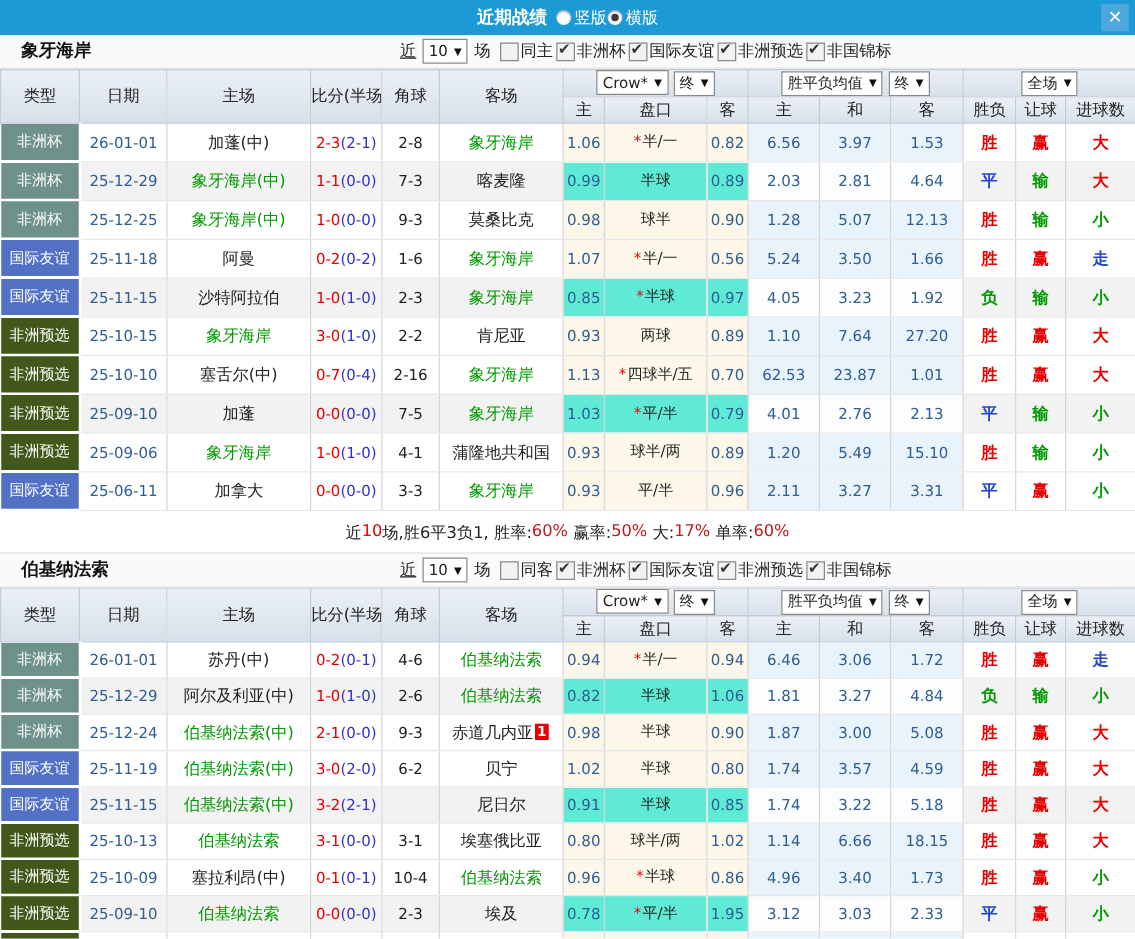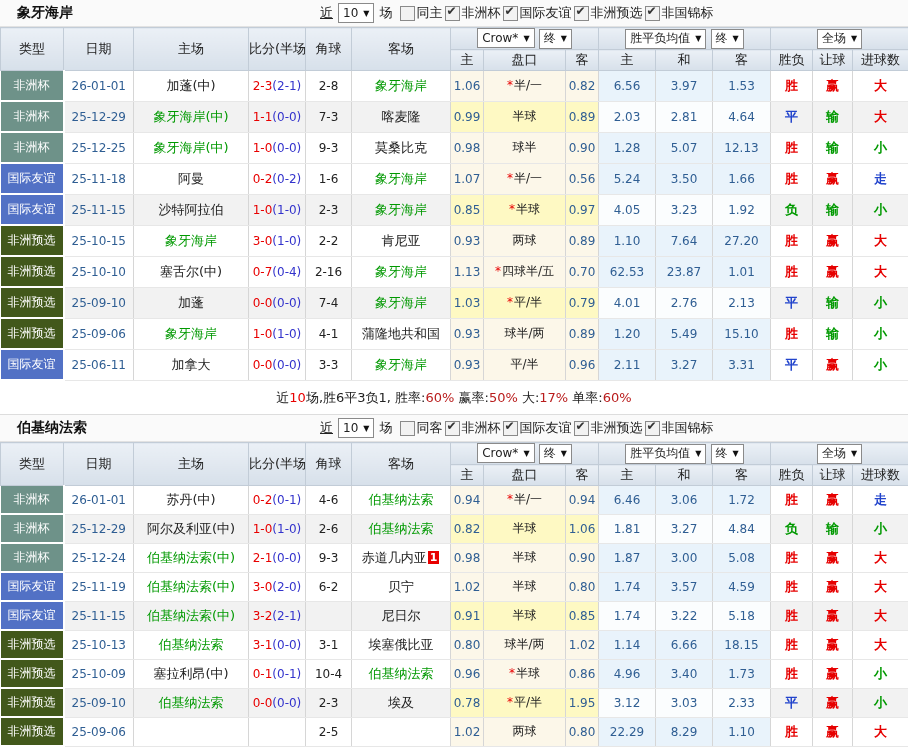--- a/index.html
+++ b/index.html
@@ -35,21 +35,21 @@
   table{border-collapse:collapse;table-layout:fixed;width:908px;}
   thead th{background:linear-gradient(#ebf0f6,#d7e0ea);border:1px solid #c2ccd7;font-weight:normal;
            font-size:13px;color:#222;padding:0;height:20px;white-space:nowrap;overflow:hidden;}
   thead tr.group-row th{height:21px;}
   tbody td{border-right:1px solid #d6d6d6;border-bottom:1px solid #e7e7e7;text-align:center;padding:0;
            white-space:nowrap;overflow:hidden;background:#fff;}
   .t1 tbody td{height:29px;}
   .t2 tbody td{height:27px;}
   tbody tr:nth-child(3n+2) td{background:#f2f2f2;}
   tbody td.c-odds{background:#fcf7e9;color:#2f5e93;}
-  tbody tr:nth-child(3n+2) td.c-odds{background:#fef9c3;}
+  tbody tr:nth-child(3n+2) td.c-odds{background:#5eead4;}
   tbody td.c-avg{background:#e9f3fb;color:#2f5e93;}
   tbody tr:nth-child(3n+2) td.c-avg{background:#fbfdfe;}
   tbody td.c-type{color:#fff;font-size:12px;border-bottom:2px solid #fff;border-right:2px solid #fff;}
   tbody td.c-date{color:#2f5e93;}
   tbody td.c-team{font-size:13px;color:#222;}
   tbody td.c-hc{color:#222;}
   tbody td.c-mark{font-weight:bold;font-size:13px;}
   .focus{color:#009900;}
   .ft{color:#e80000;}
   .ht{color:#3333cc;}
@@ -63,20 +63,33 @@
   .summary span{white-space:pre;}
   .sum-k{color:#222;}
   .sum-r{color:#e80000;}
   .sum-b{color:#b91c1c;}
 </style>
 </head>
 <body>
 
 <div class="app">
 
+  <div class="titlebar">
+    <div class="title-center">
+      <span class="page-title">近期战绩</span>
+      <span class="radio-group"><span class="radio-item">
+            <span class="radio"></span>
+            <span>竖版</span>
+          </span><span class="radio-item">
+            <span class="radio on"></span>
+            <span>横版</span>
+          </span></span>
+    </div>
+    <div class="close-btn">✕</div>
+  </div>
 
   <div class="filter-row">
     <span class="team-title">象牙海岸</span>
     <div class="filter-controls">
       <span class="near">近</span>
       <span class="mini-select">
         <span>10</span>
         <span class="arrow">▼</span>
       </span>
       <span>场</span>
@@ -288,21 +301,21 @@
           <td class="c-avg">1.01</td>
           <td class="c-mark" style="color: rgb(230, 0, 0);">胜</td>
           <td class="c-mark" style="color: rgb(230, 0, 0);">赢</td>
           <td class="c-mark" style="color: rgb(230, 0, 0);">大</td>
         </tr>
         <tr>
           <td class="c-type" style="background: rgb(66, 88, 27);">非洲预选</td>
           <td class="c-date">25-09-10</td>
           <td class="c-team"><span>加蓬</span></td>
           <td class="c-score"><span class="ft">0-0</span><span class="ht">(0-0)</span></td>
-          <td class="c-corner">7-4</td>
+          <td class="c-corner">7-5</td>
           <td class="c-team"><span class="focus">象牙海岸</span></td>
           <td class="c-odds">1.03</td>
           <td class="c-odds c-hc"><span class="star">*</span>平/半</td>
           <td class="c-odds">0.79</td>
           <td class="c-avg">4.01</td>
           <td class="c-avg">2.76</td>
           <td class="c-avg">2.13</td>
           <td class="c-mark" style="color: rgb(34, 68, 204);">平</td>
           <td class="c-mark" style="color: rgb(0, 153, 0);">输</td>
           <td class="c-mark" style="color: rgb(0, 153, 0);">小</td>

